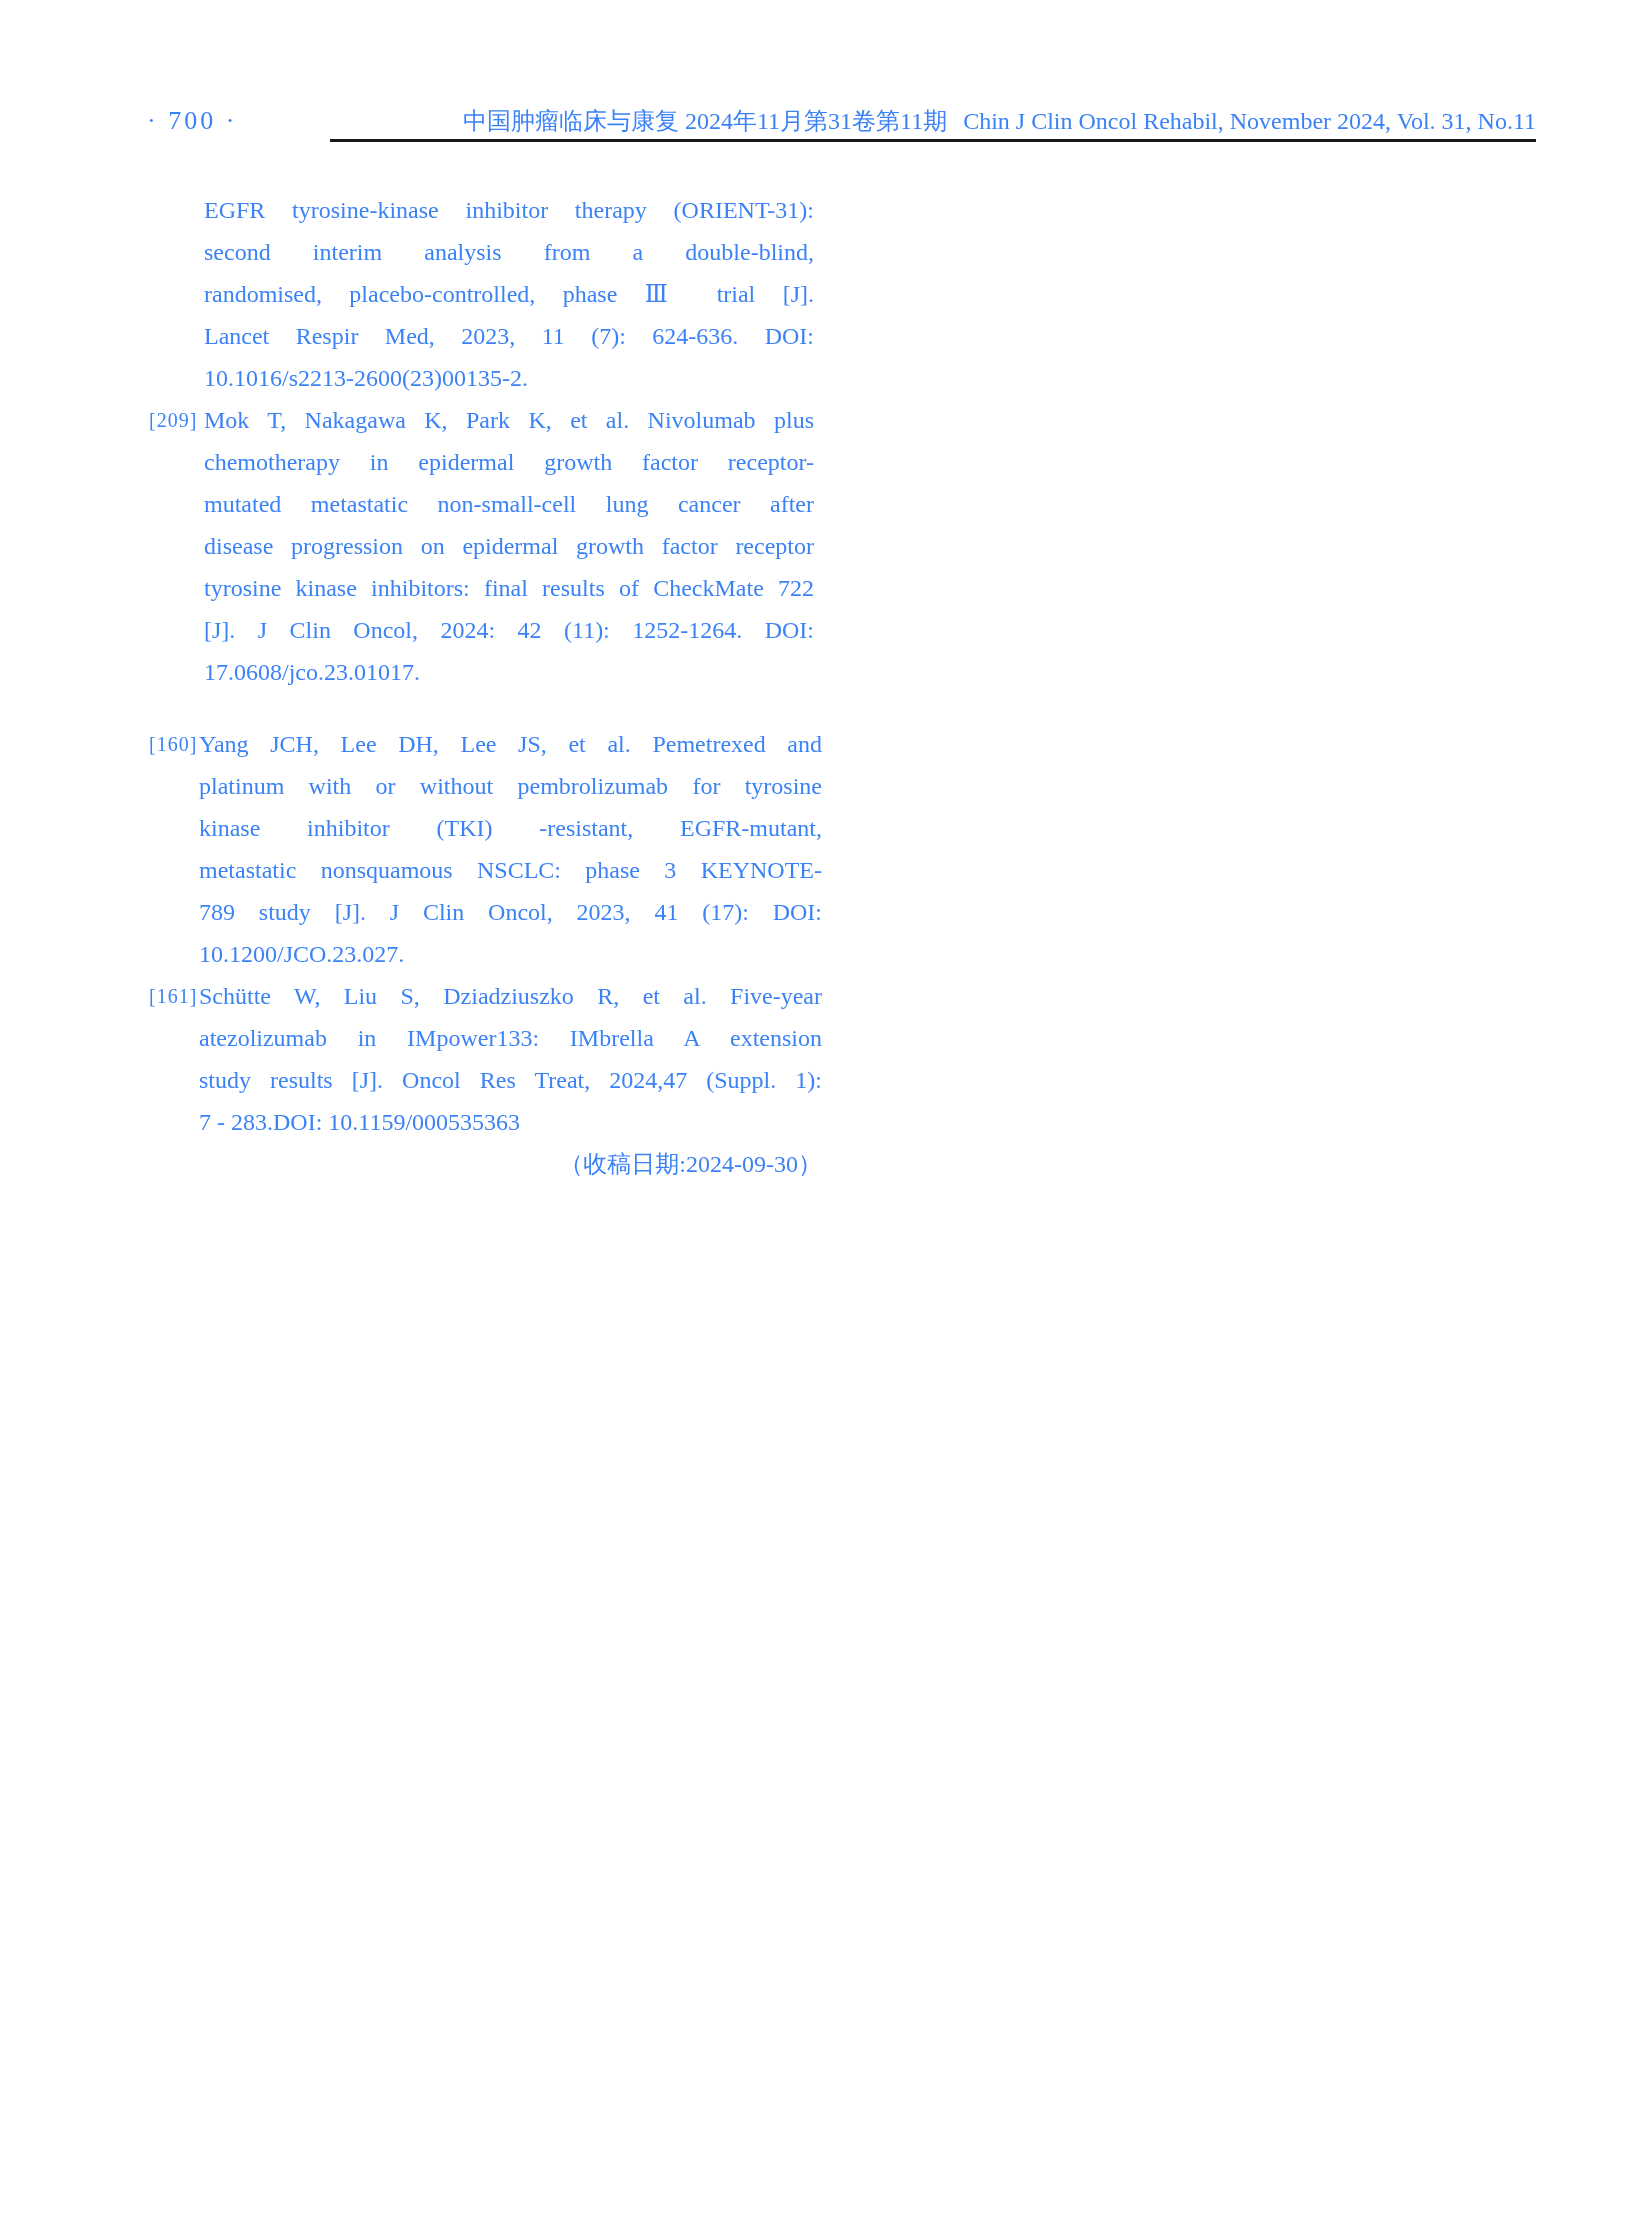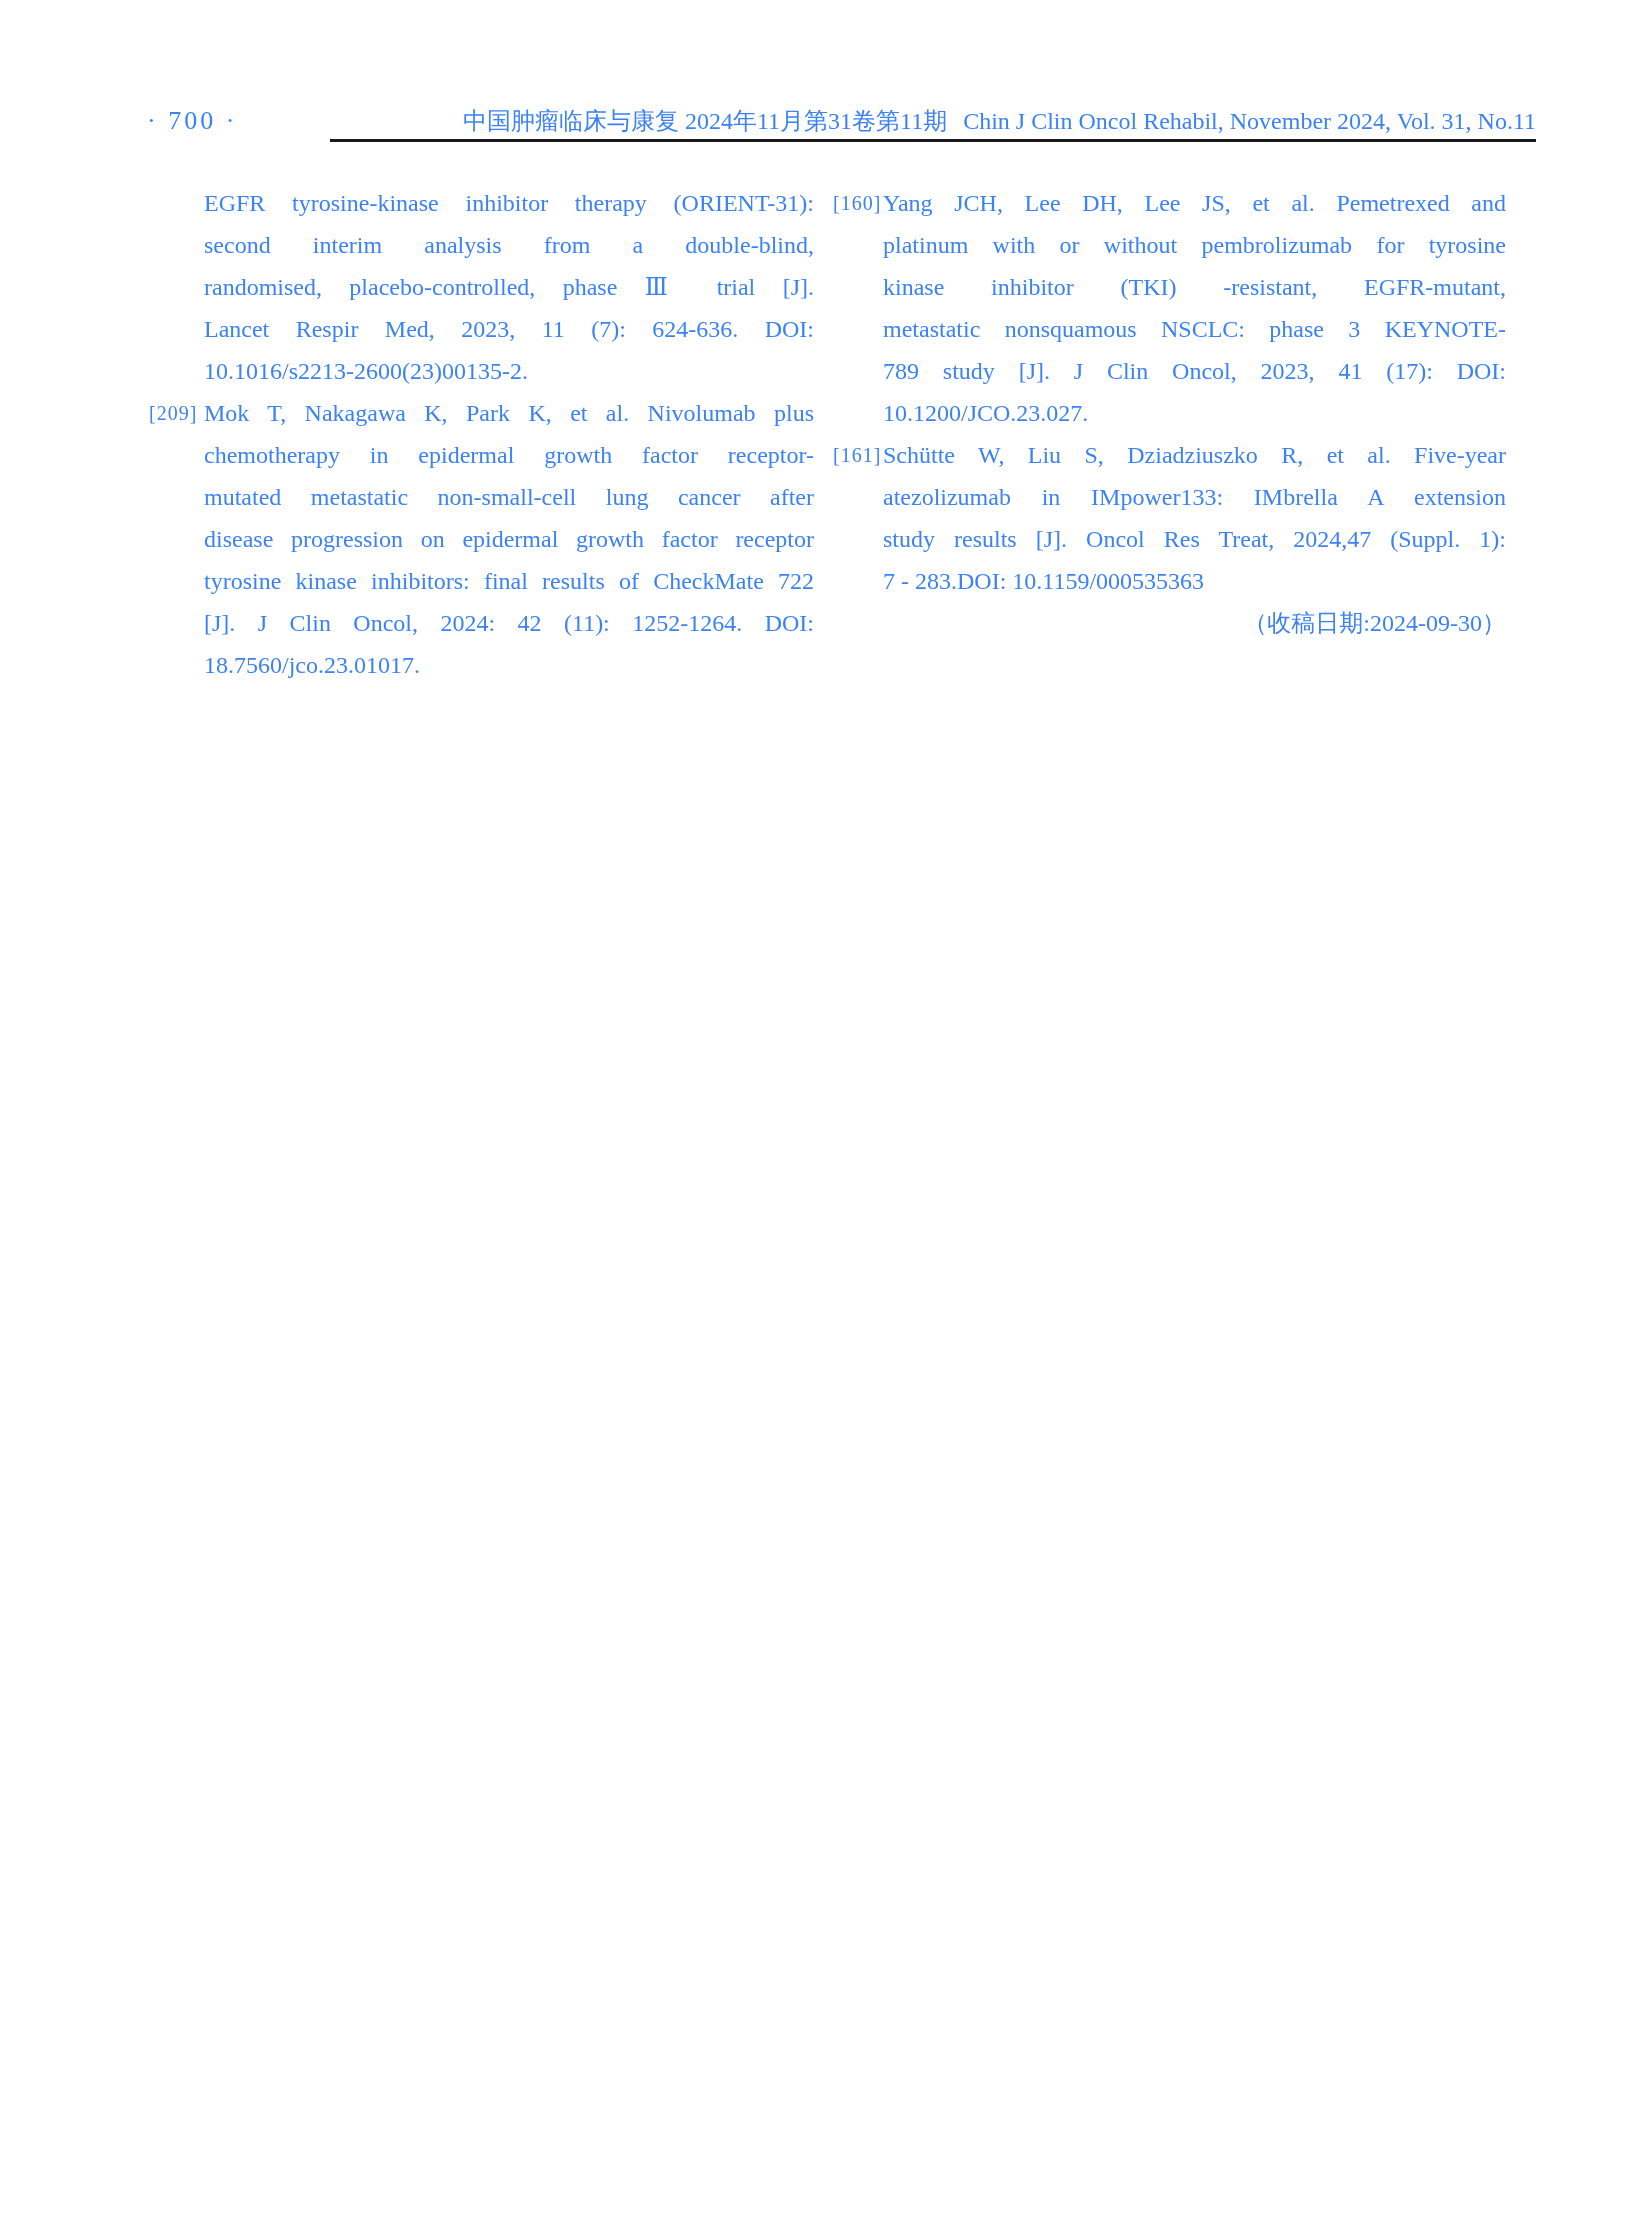--- a/index.html
+++ b/index.html
@@ -42,25 +42,26 @@
   .header-rule {
     position: absolute;
     top: 139px;
     left: 330px;
     right: 110px;
     height: 3px;
     background: #1a1a1a;
   }
   .columns {
     position: absolute;
-    top: 182px;
+    top: 189px;
     left: 149px;
     width: 1367px;
     display: flex;
-    gap: 19px;
+    gap: 30px;
+    flex-direction: column;
   }
   .column {
     width: 665px;
     flex: 0 0 auto;
   }
   .column.right-col {
     width: 673px;
   }
   .ref-block {
     position: relative;
@@ -117,21 +118,21 @@
           <div class="ref-line l">10.1016/s2213-2600(23)00135-2.</div>
         </div>
         <div class="ref-block">
           <span class="ref-label">[209]</span>
           <div class="ref-line j">Mok T, Nakagawa K, Park K, et al. Nivolumab plus</div>
           <div class="ref-line j">chemotherapy in epidermal growth factor receptor-</div>
           <div class="ref-line j">mutated metastatic non-small-cell lung cancer after</div>
           <div class="ref-line j">disease progression on epidermal growth factor receptor</div>
           <div class="ref-line j">tyrosine kinase inhibitors: final results of CheckMate 722</div>
           <div class="ref-line j">[J]. J Clin Oncol, 2024: 42 (11): 1252-1264. DOI:</div>
-          <div class="ref-line l">18.7560/jco.23.01017.</div>
+          <div class="ref-line l">17.0608/jco.23.01017.</div>
         </div>
       </div>
     <div class="column right-col" id="col-right">
         <div class="ref-block">
           <span class="ref-label">[160]</span>
           <div class="ref-line j">Yang JCH, Lee DH, Lee JS, et al. Pemetrexed and</div>
           <div class="ref-line j">platinum with or without pembrolizumab for tyrosine</div>
           <div class="ref-line j">kinase inhibitor (TKI) -resistant, EGFR-mutant,</div>
           <div class="ref-line j">metastatic nonsquamous NSCLC: phase 3 KEYNOTE-</div>
           <div class="ref-line j">789 study [J]. J Clin Oncol, 2023, 41 (17): DOI:</div>

